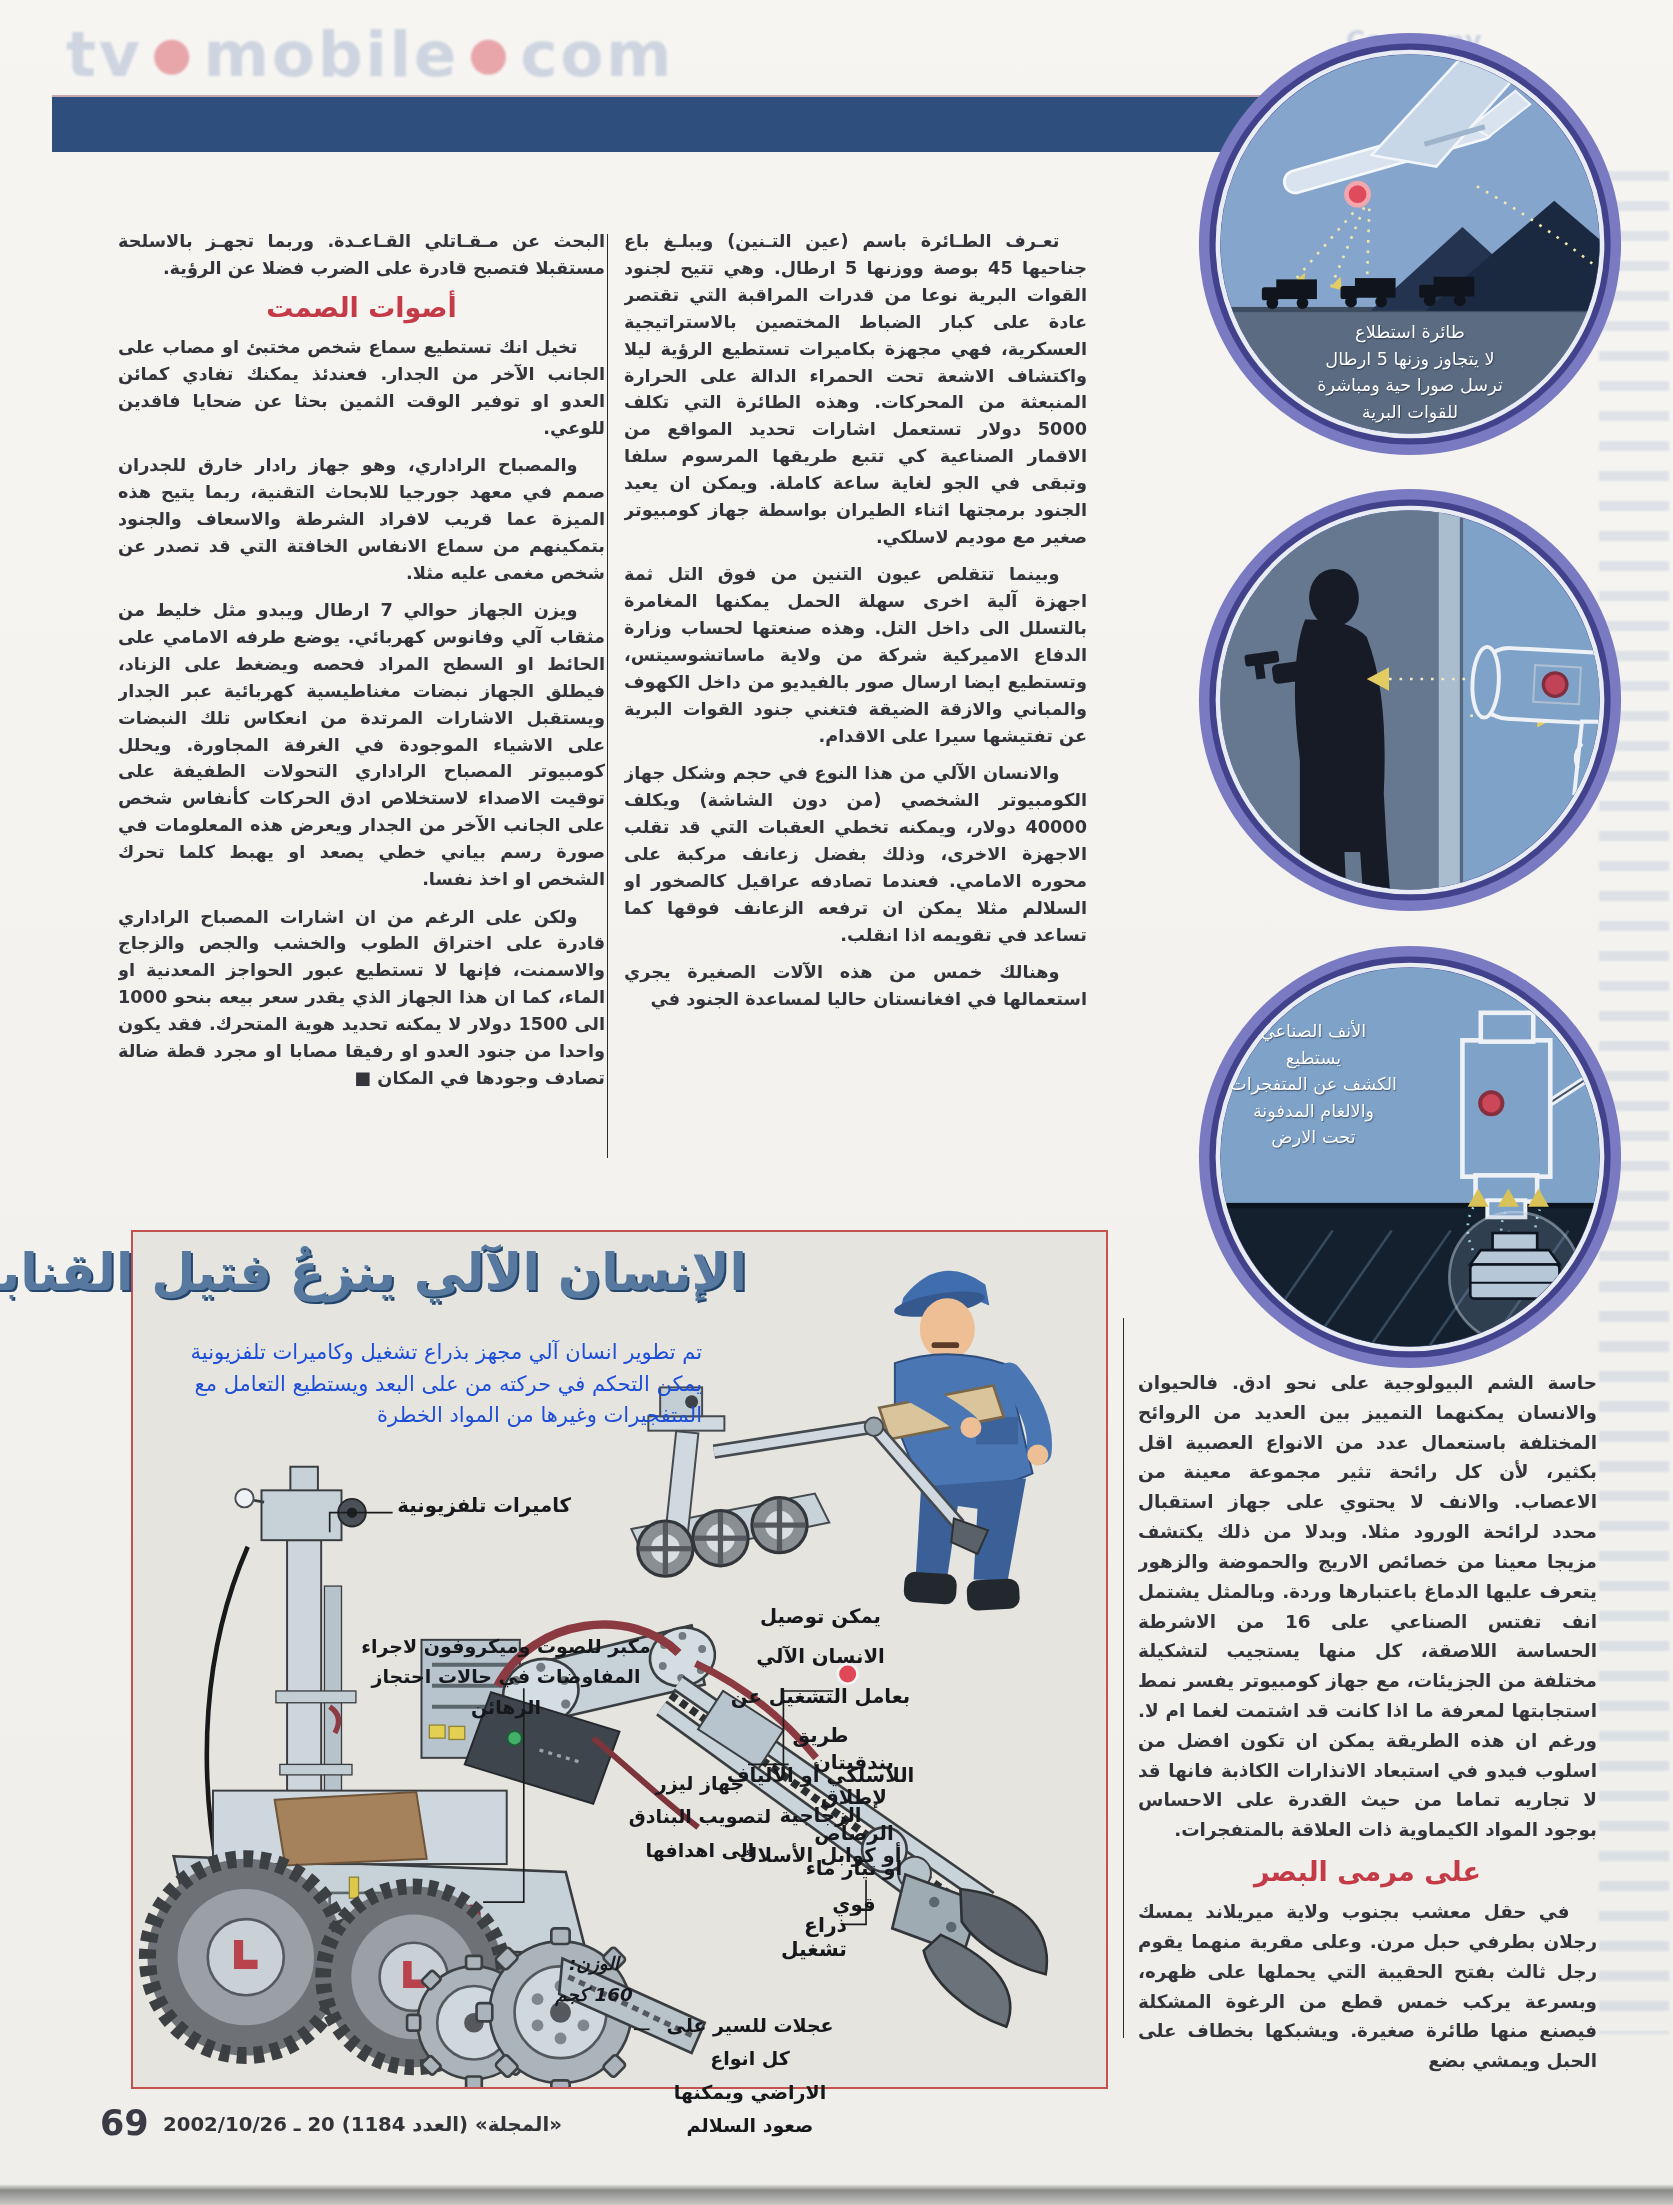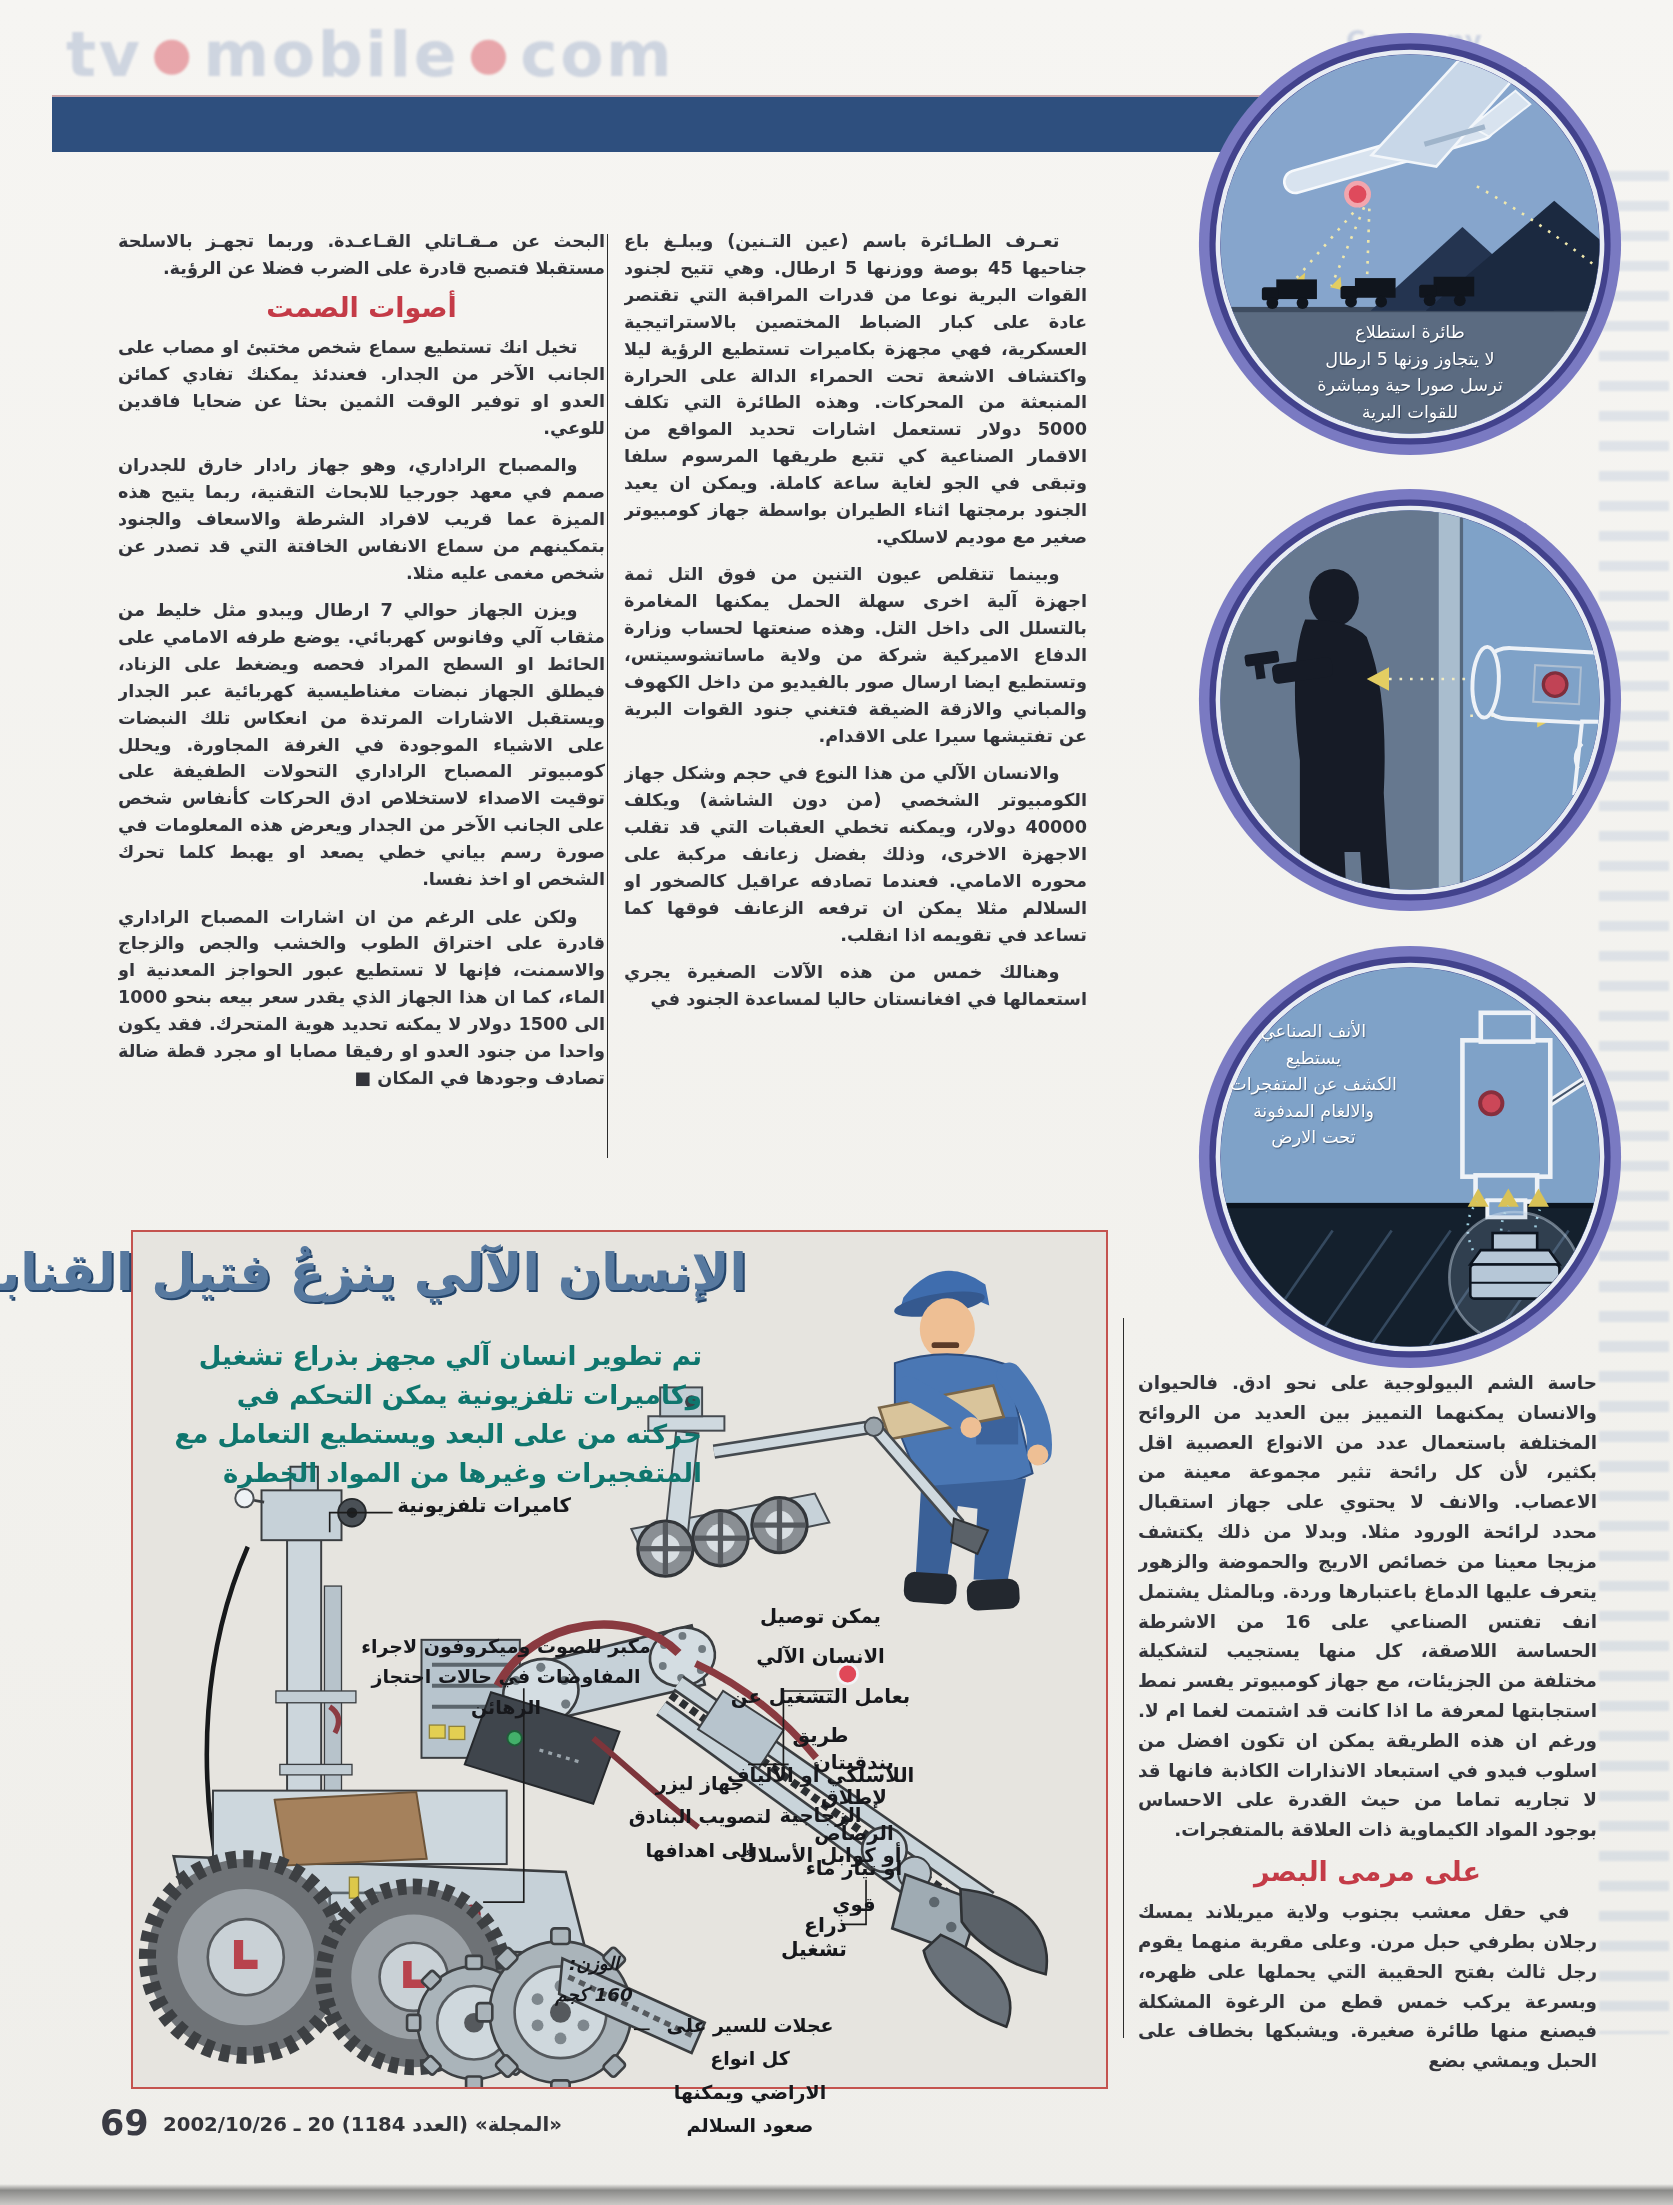--- a/index.html
+++ b/index.html
@@ -49,21 +49,21 @@
     left:131px;top:1230px;width:977px;height:859px;background:#e6e4df;
     border:2px solid #c4534f;box-sizing:border-box;
   }
   #robot-box .lbl{position:absolute;z-index:4;color:#17181c;font-weight:bold;direction:rtl;white-space:pre-line;}
   #box-title{
     position:absolute;right:359px;top:10.5px;z-index:4;direction:rtl;white-space:nowrap;
     font-size:51px;font-weight:bold;color:#57799f;text-shadow:2px 2px 0 #24456b;
   }
   #box-intro{
     position:absolute;right:404px;top:105px;width:531px;z-index:4;direction:rtl;text-align:right;
-    font-size:26px;line-height:1.5;font-weight:bold;color:#0f766e;
+    font-size:21px;line-height:1.5;font-weight:normal;color:#1d4ed8;
   }
   #lbl-operator{right:275px;top:106px;width:164px;text-align:right;font-size:19.7px;line-height:1.6;}
   #lbl-cameras{left:261px;top:262px;width:177px;font-size:19.7px;text-align:right;}
   #lbl-speaker{left:209px;top:399px;width:328px;font-size:19px;line-height:1.6;text-align:center;}
   #lbl-connection{left:589px;top:365px;width:197px;font-size:19.7px;line-height:2.02;text-align:center;}
   #lbl-laser{left:483px;top:535px;width:168px;font-size:19px;line-height:1.75;text-align:center;}
   #lbl-guns{left:658px;top:513px;width:126px;font-size:19.7px;line-height:1.8;text-align:center;}
   #lbl-arm{left:609px;top:681px;width:105px;font-size:20.3px;text-align:right;}
   #lbl-weight{left:412px;top:716px;width:98px;font-size:18.4px;line-height:1.7;font-style:italic;text-align:center;}
   #lbl-wheels{left:520px;top:777px;width:194px;font-size:19px;line-height:1.75;text-align:center;}

